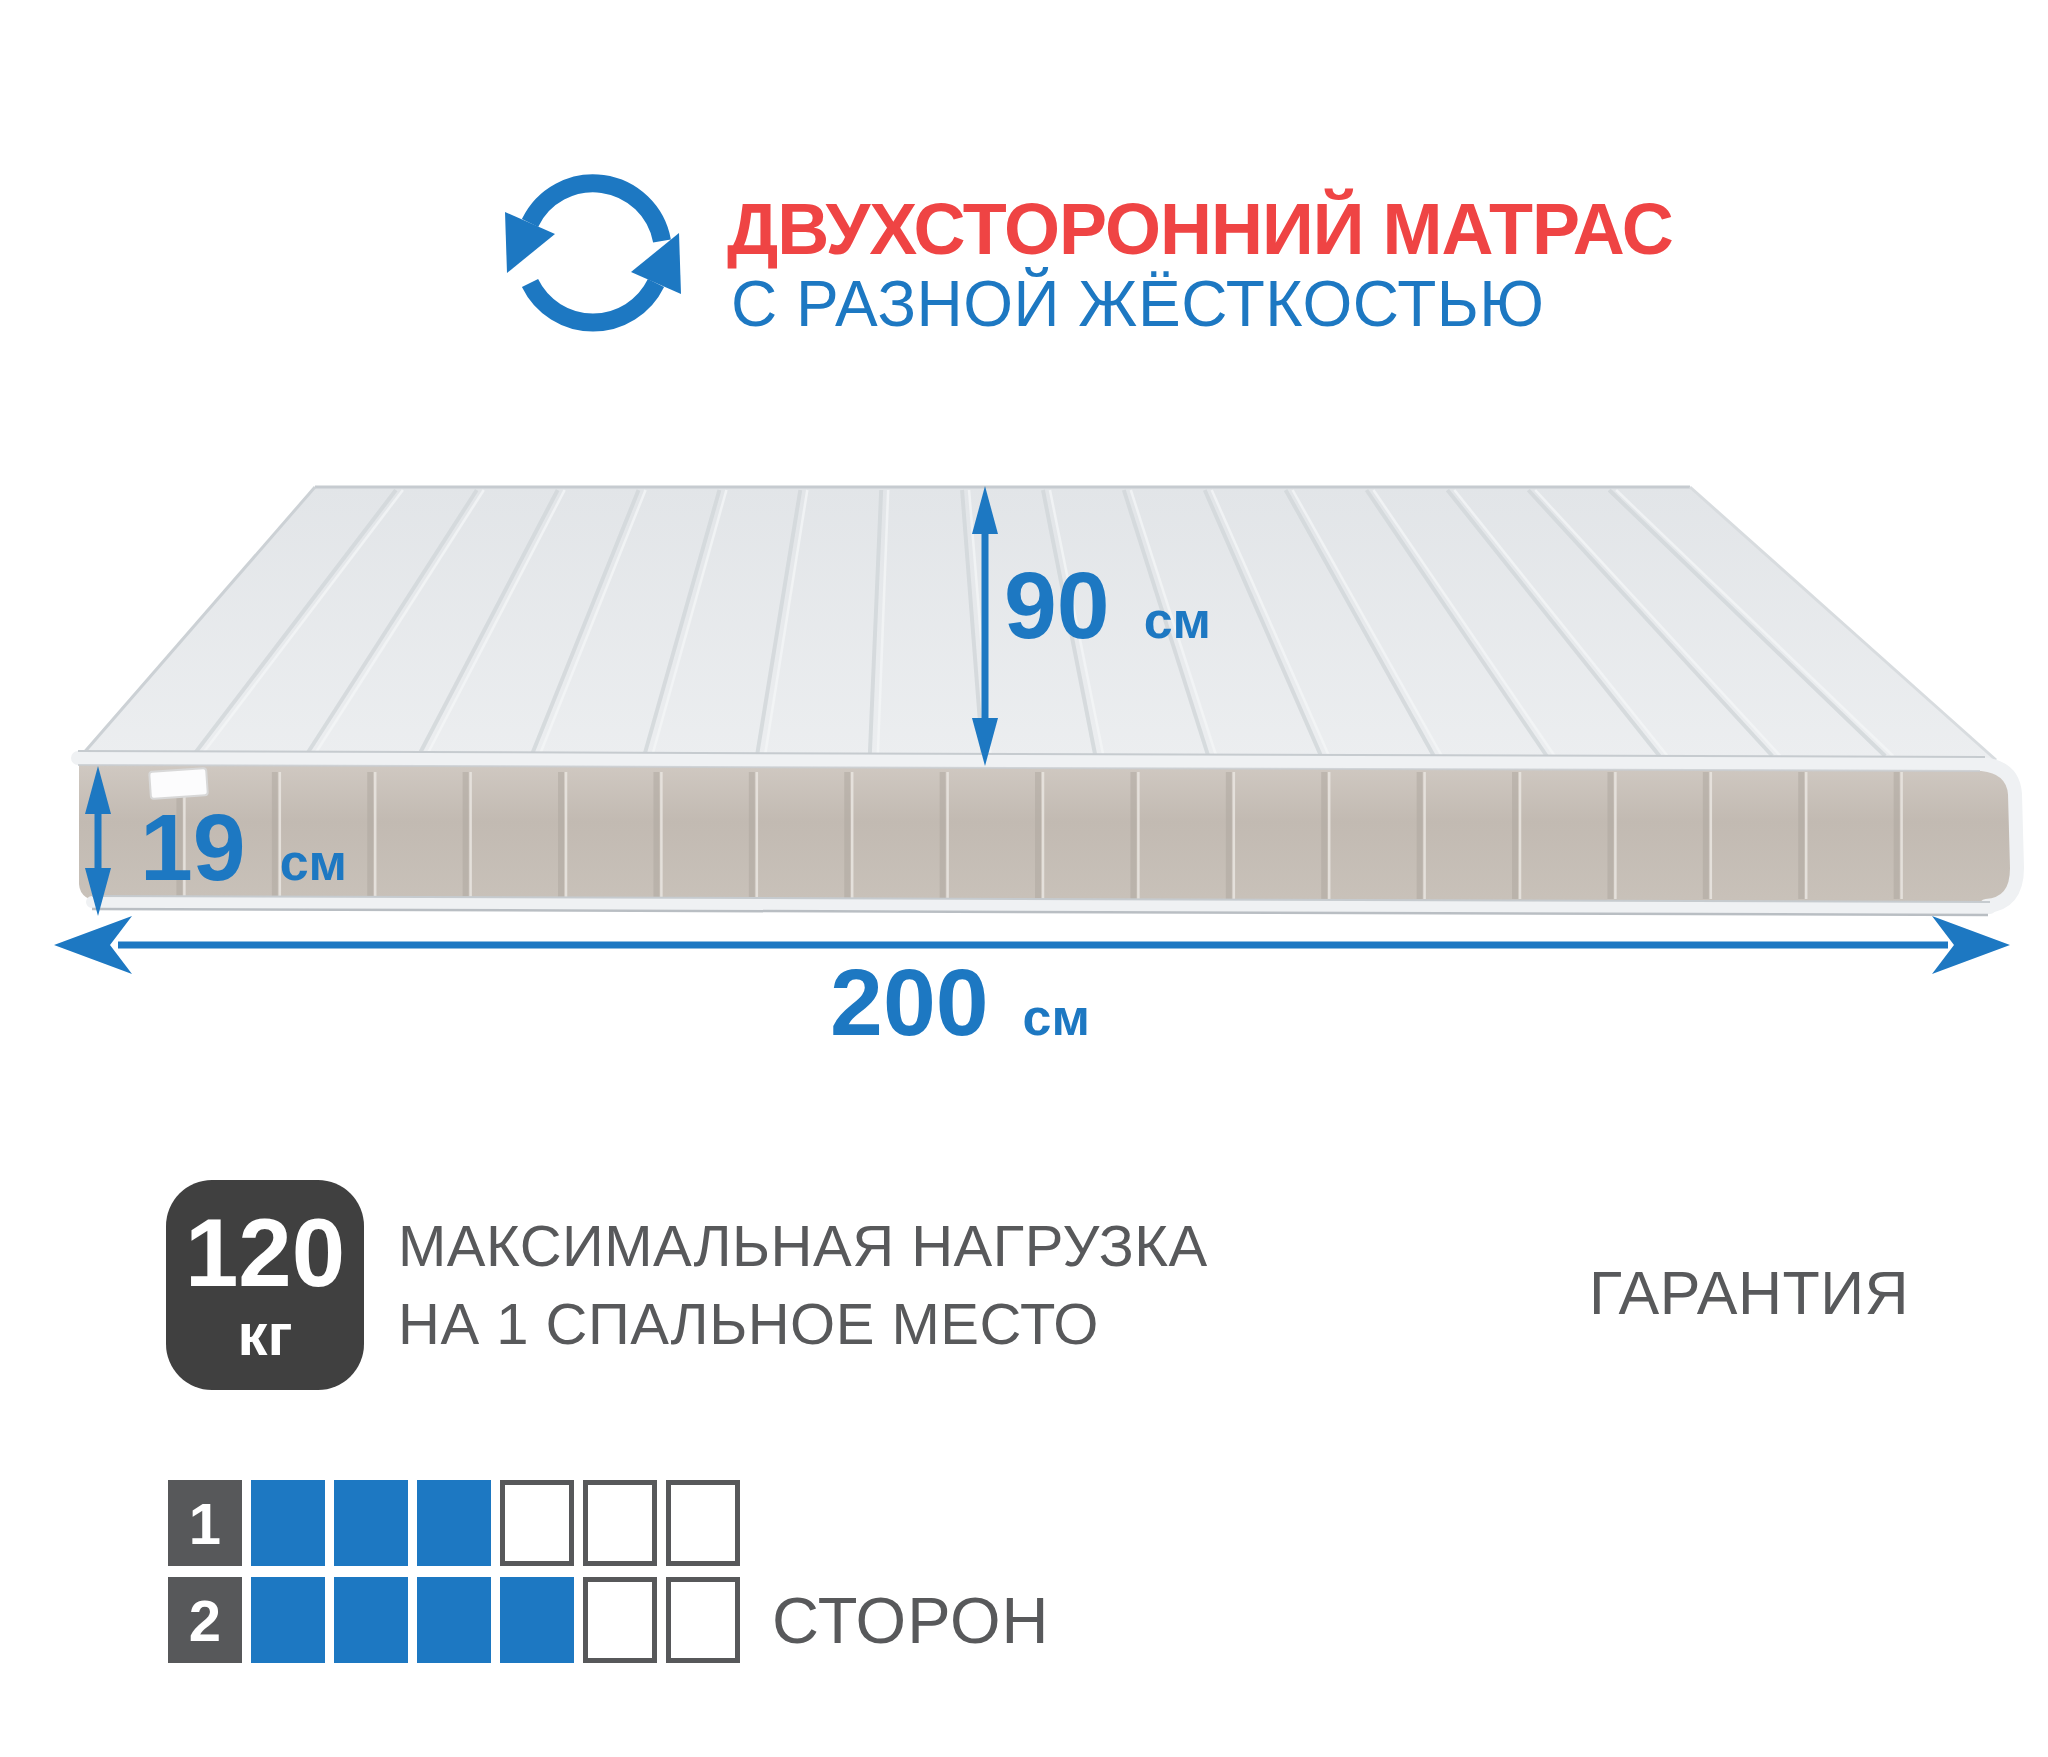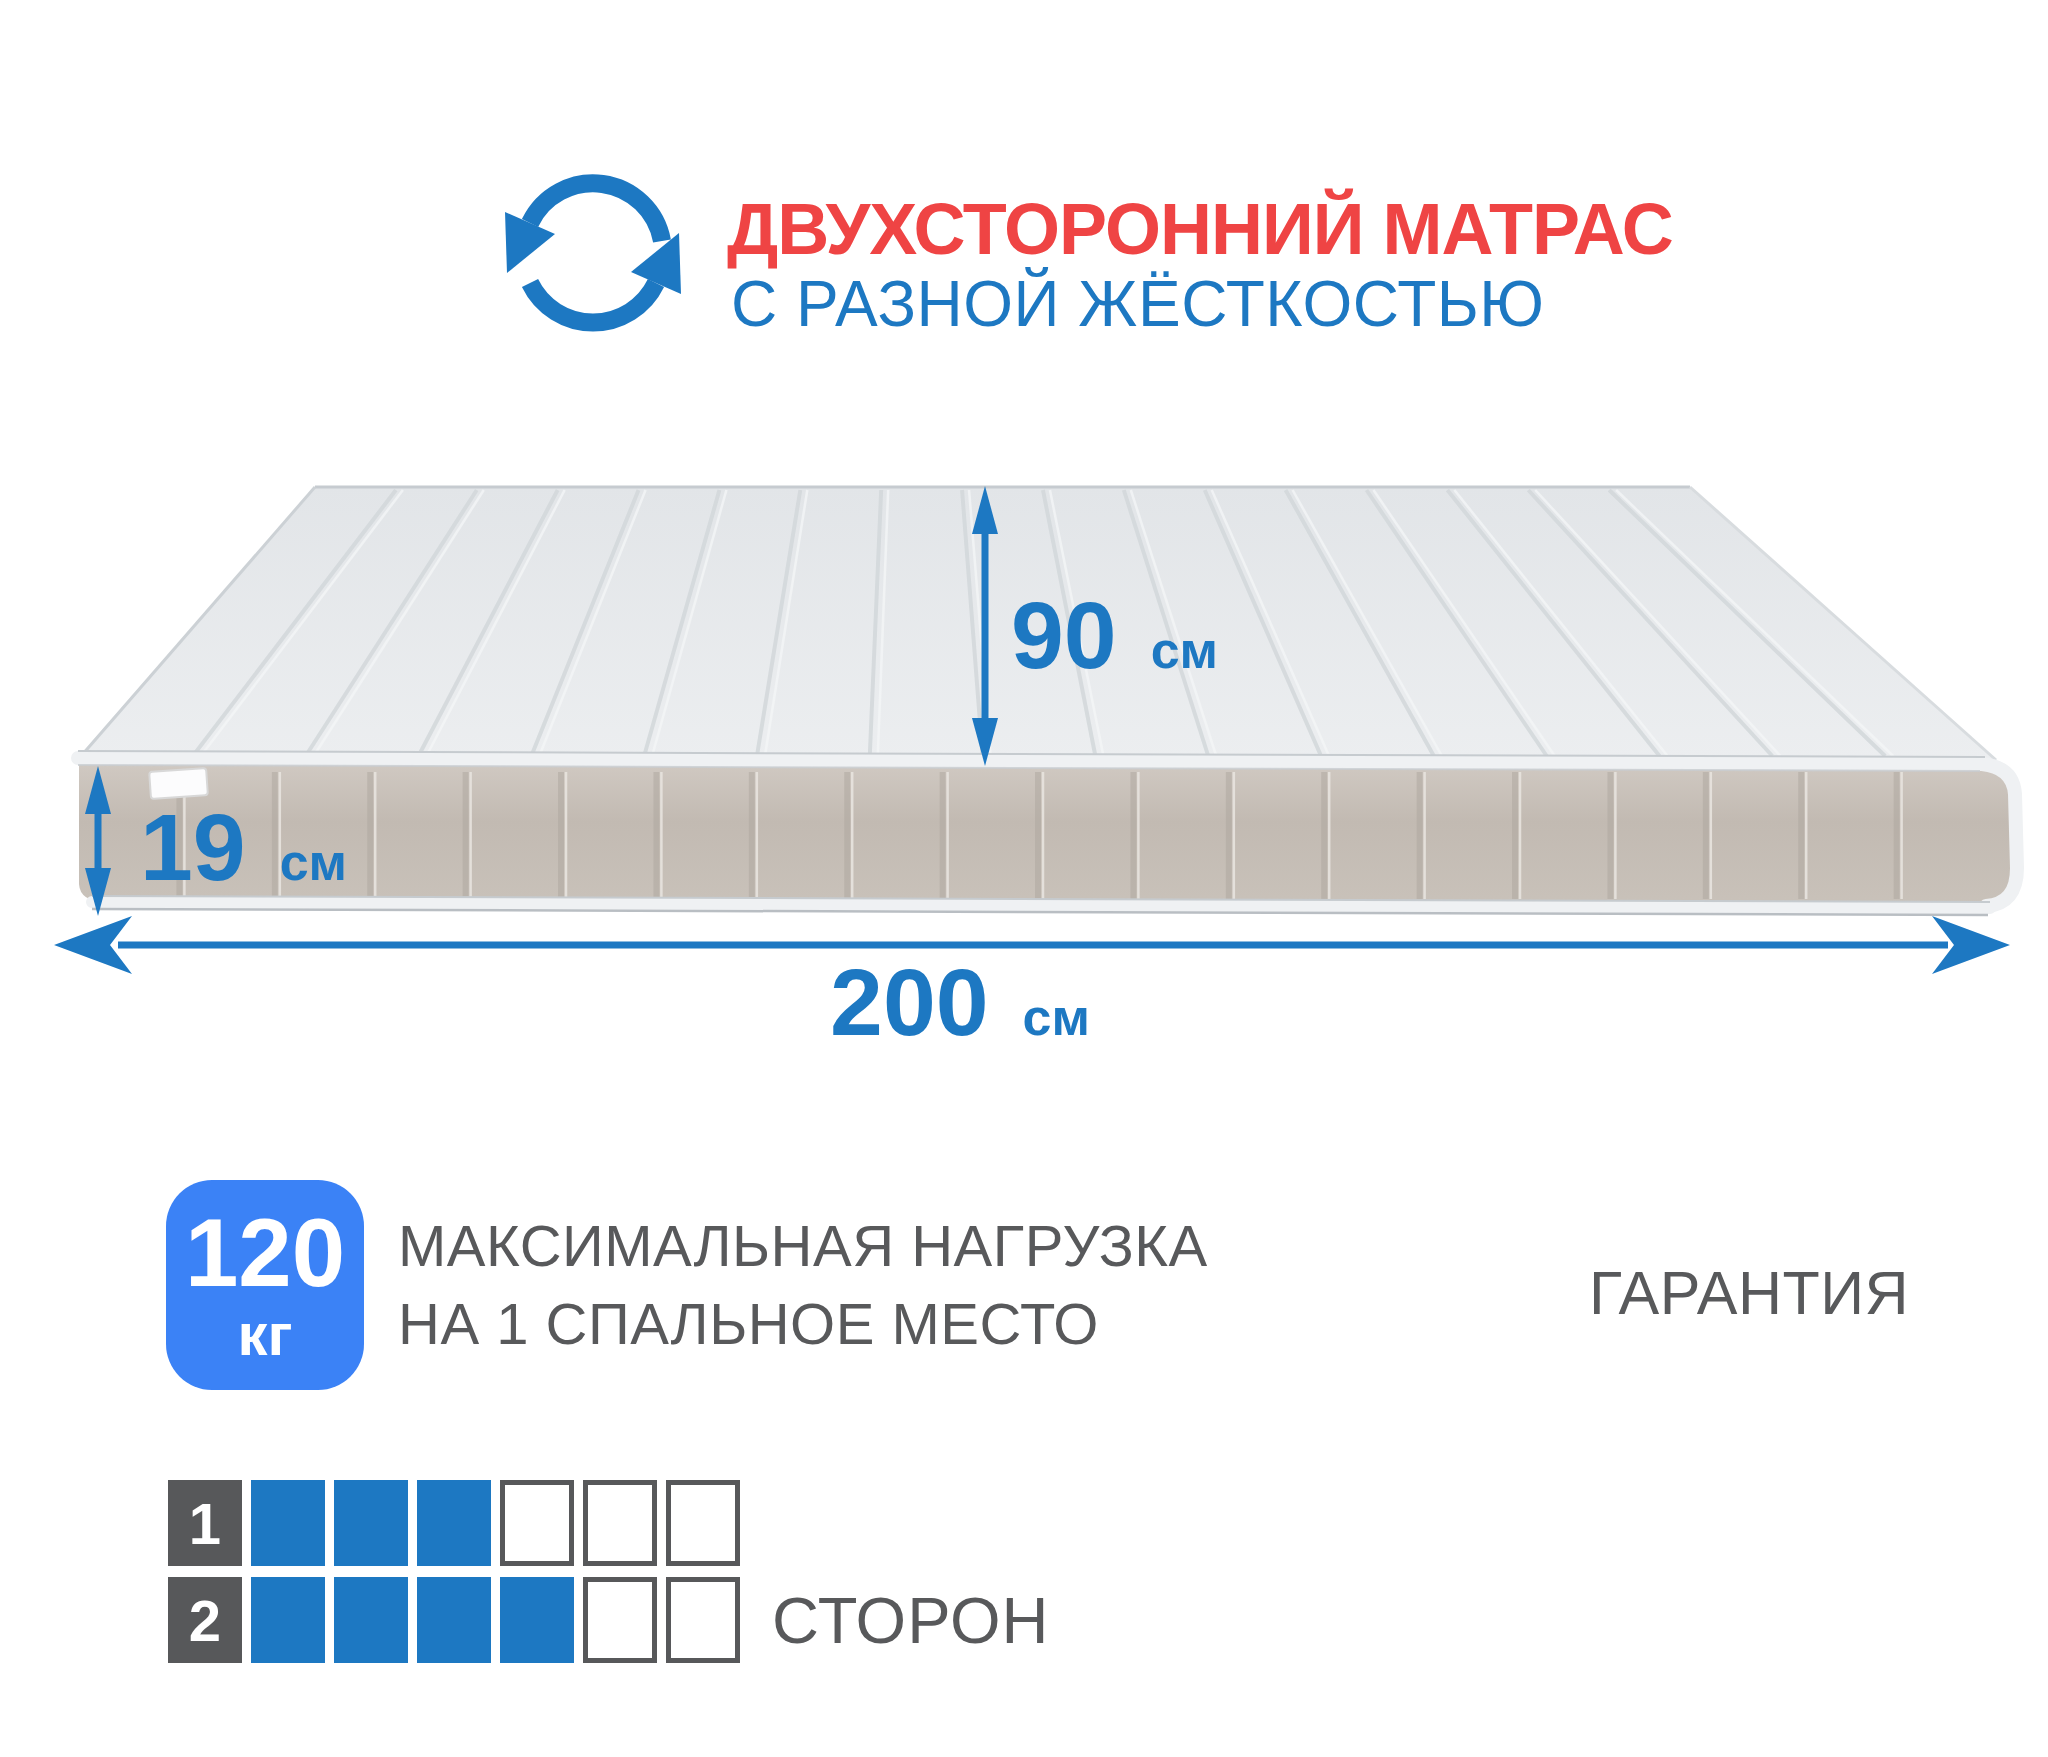--- a/index.html
+++ b/index.html
@@ -10,26 +10,26 @@
   
   .title{position:absolute;left:727px;top:193px;font-size:72px;line-height:1;font-weight:700;
          color:#ef4444;letter-spacing:-1px;white-space:nowrap;}
   .subtitle{position:absolute;left:731px;top:272px;font-size:64px;line-height:1;font-weight:400;
          color:#1d78c2;letter-spacing:0.5px;white-space:nowrap;}
 
   
   .dim{position:absolute;display:flex;align-items:baseline;color:#1d78c2;white-space:nowrap;}
   .dim .num{font-size:95px;font-weight:700;line-height:1;}
   .dim .unit{font-size:52px;font-weight:700;line-height:1;margin-left:34px;}
-  .dim-width{left:1004px;top:588px;margin-left:7px;}
+  .dim-width{left:1004px;top:558px;}
   .dim-height{left:140px;top:800px;}
   .dim-length{left:600px;top:955px;width:720px;justify-content:center;}
 
   
-  .badge{position:absolute;width:198px;height:210px;border-radius:46px;background:#3b82f6;
+  .badge{position:absolute;width:198px;height:210px;border-radius:46px;background:#404040;
          display:flex;flex-direction:column;align-items:center;justify-content:center;color:#ffffff;}
   .badge .bval{font-size:96px;font-weight:700;line-height:1;}
   .badge .bunit{font-size:60px;font-weight:700;line-height:1;margin-top:4px;text-align:right;}
   .badge-load{left:166px;top:1180px;}
   .badge-warranty{left:1365px;top:1180px;}
   .feature-label{position:absolute;color:#58595b;font-size:58px;line-height:78px;font-weight:400;
          white-space:nowrap;letter-spacing:0.5px;}
   .label-load{left:398px;top:1207px;}
   .label-warranty{left:1589px;top:1262px;line-height:62px;font-size:61px;}
 

